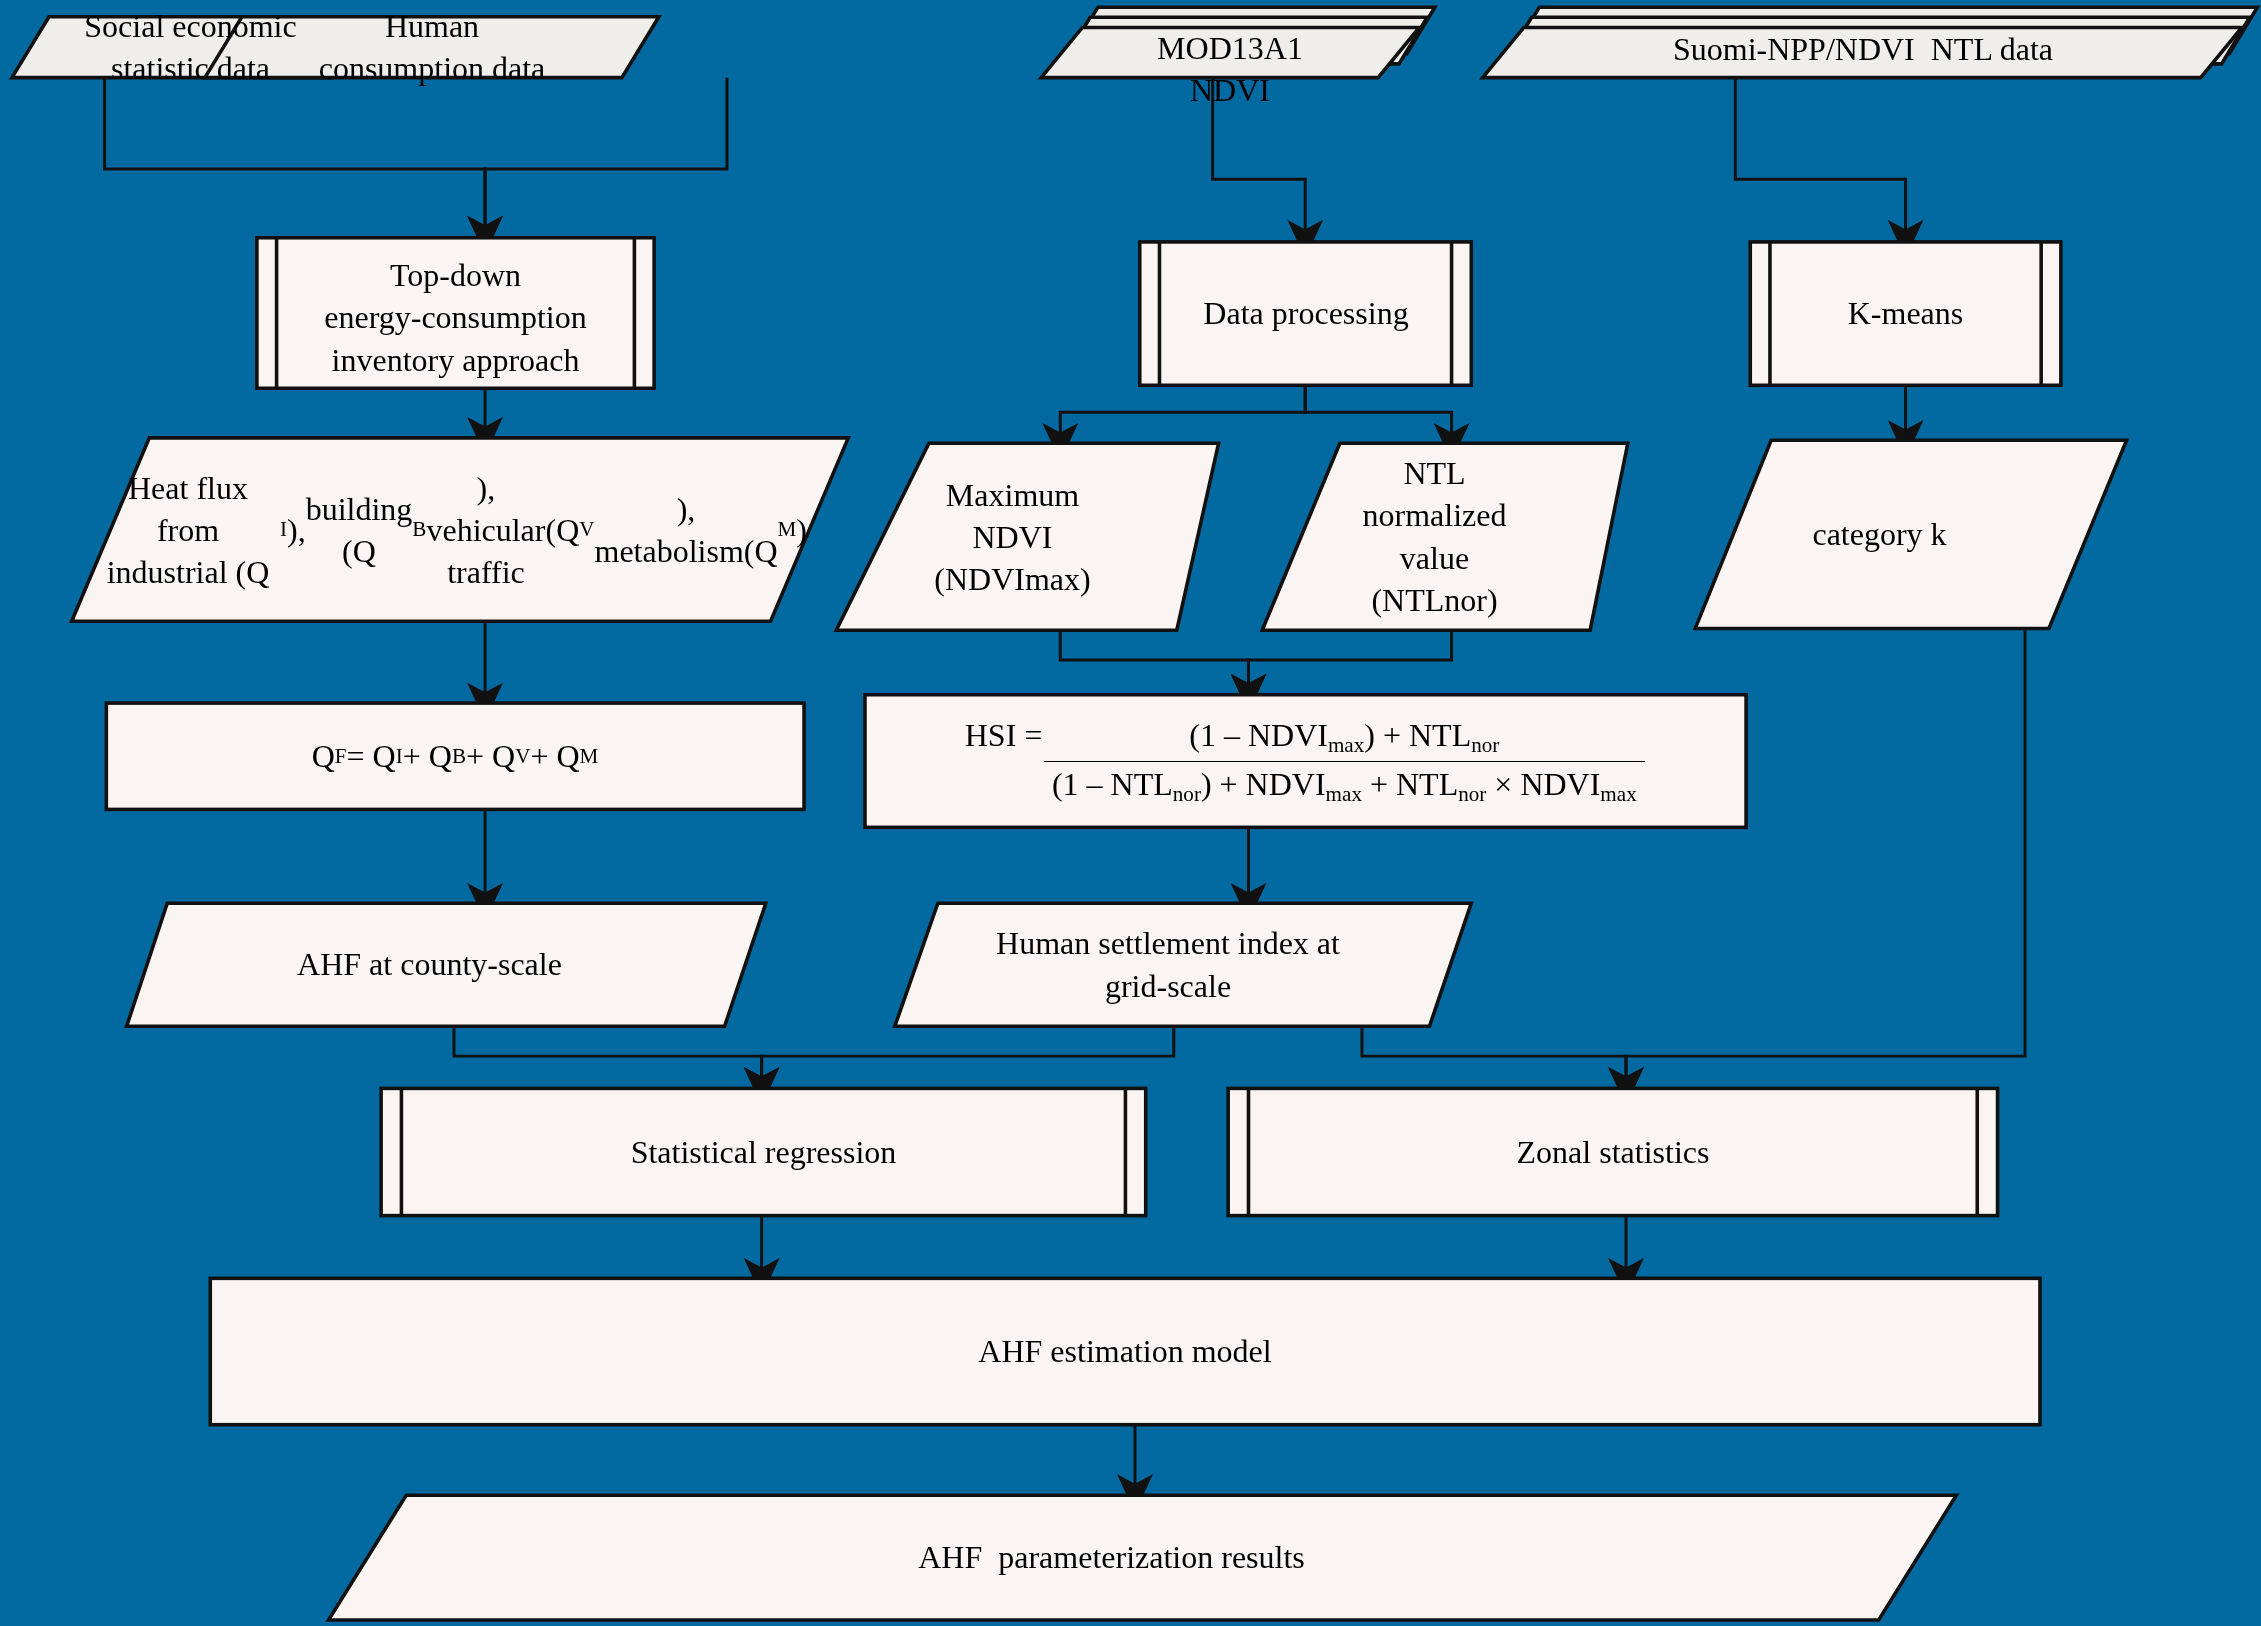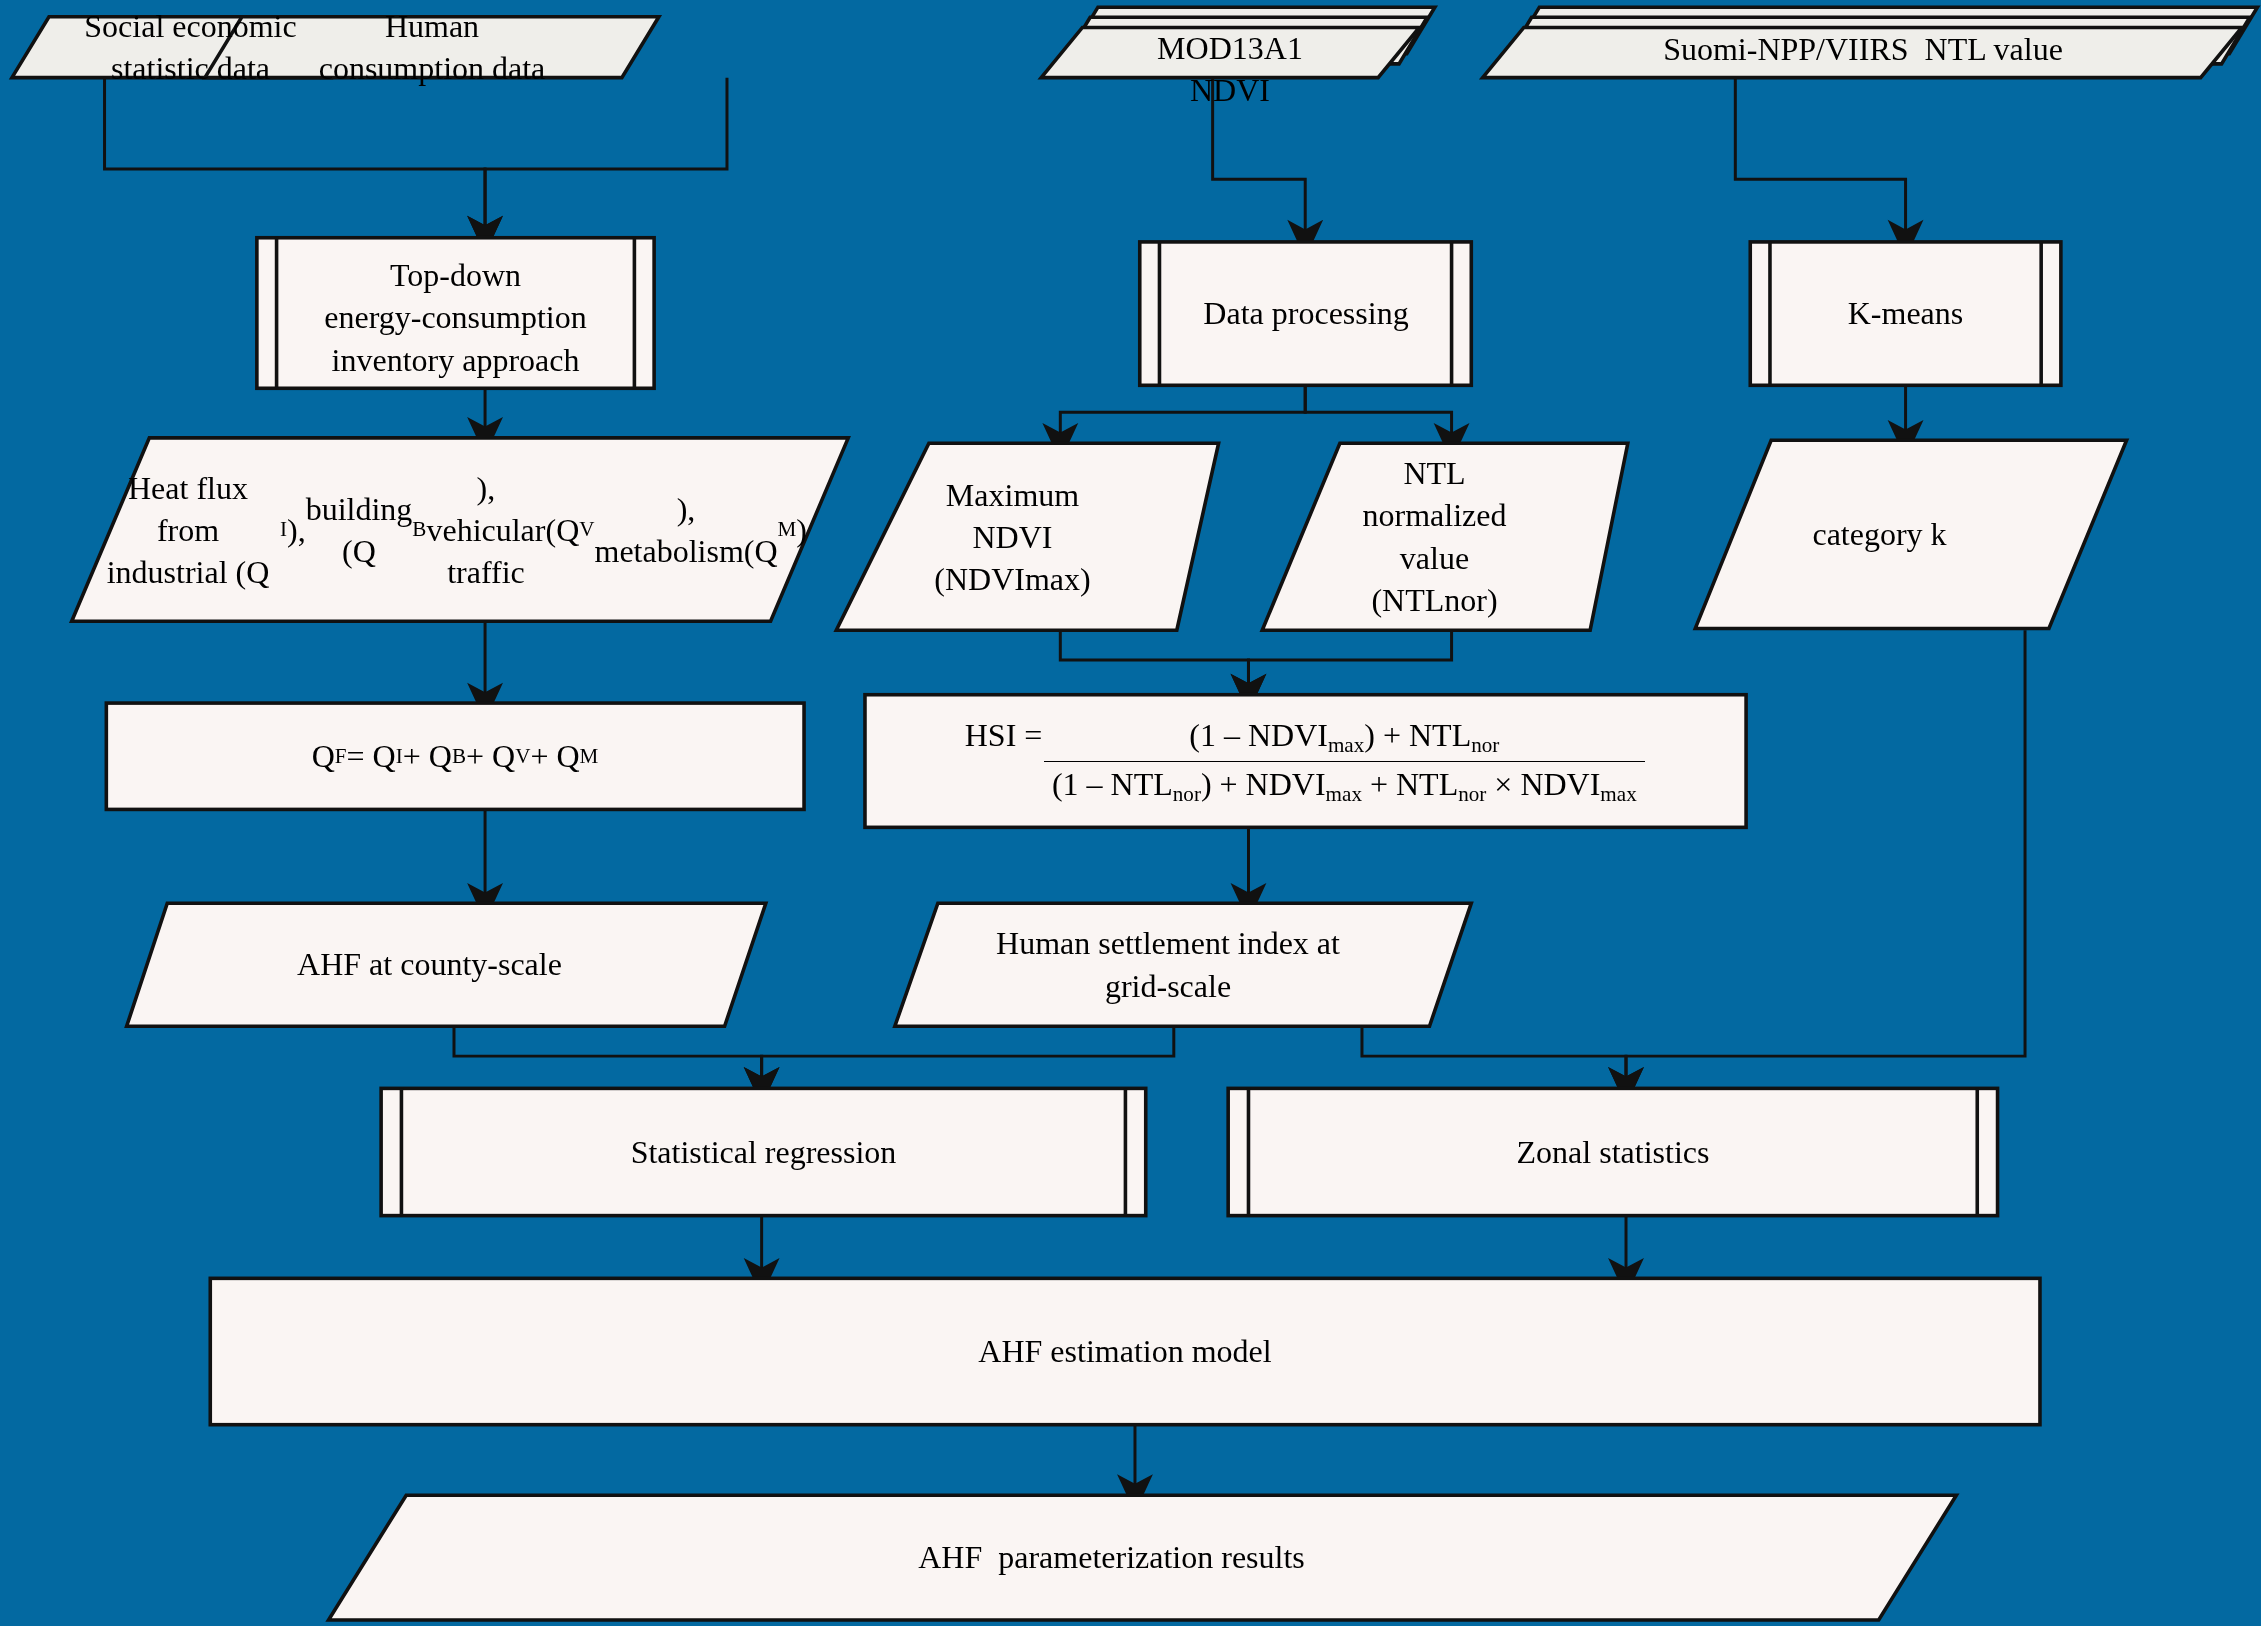--- a/index.html
+++ b/index.html
@@ -119,21 +119,21 @@
 
   <div class="node-label fz-lg" style="left:12px;top:16.7px;width:357px;height:61px;">Social economic
 statistic data</div>
 
   <div class="node-label fz-lg" style="left:205px;top:16.7px;width:454px;height:61px;">Human
 consumption data</div>
 
   <div class="node-label fz-lg" style="left:1048px;top:20.3px;width:364px;height:57px;margin-top:20px;">MOD13A1
 NDVI</div>
 
-  <div class="node-label fz-lg" style="left:1494px;top:20.3px;width:738px;height:57px;">Suomi-NPP/VIIRS  NTL value</div>
+  <div class="node-label fz-lg" style="left:1494px;top:20.3px;width:738px;height:57px;">Suomi-NPP/NDVI  NTL data</div>
 
   <div class="node-label fz-lg" style="left:263px;top:242px;width:385px;height:151px;">Top-down
 energy-consumption
 inventory approach</div>
 
   <div class="node-label fz-lg" style="left:1756px;top:242px;width:299px;height:143px;">K-means</div>
 
   <div class="node-label fz-lg" style="left:1146px;top:242px;width:320px;height:143px;">Data processing</div>
 
   <div class="node-label fz-lg" style="left:96px;top:445px;width:711px;height:170px;"><span>Heat flux from industrial (Q</span><span class="sub">I</span><span>),</span><br><span>building (Q</span><span class="sub">B</span><span>), vehicular traffic</span><br><span>(Q</span><span class="sub">V</span><span>), metabolism(Q</span><span class="sub">M</span><span>)</span></div>

